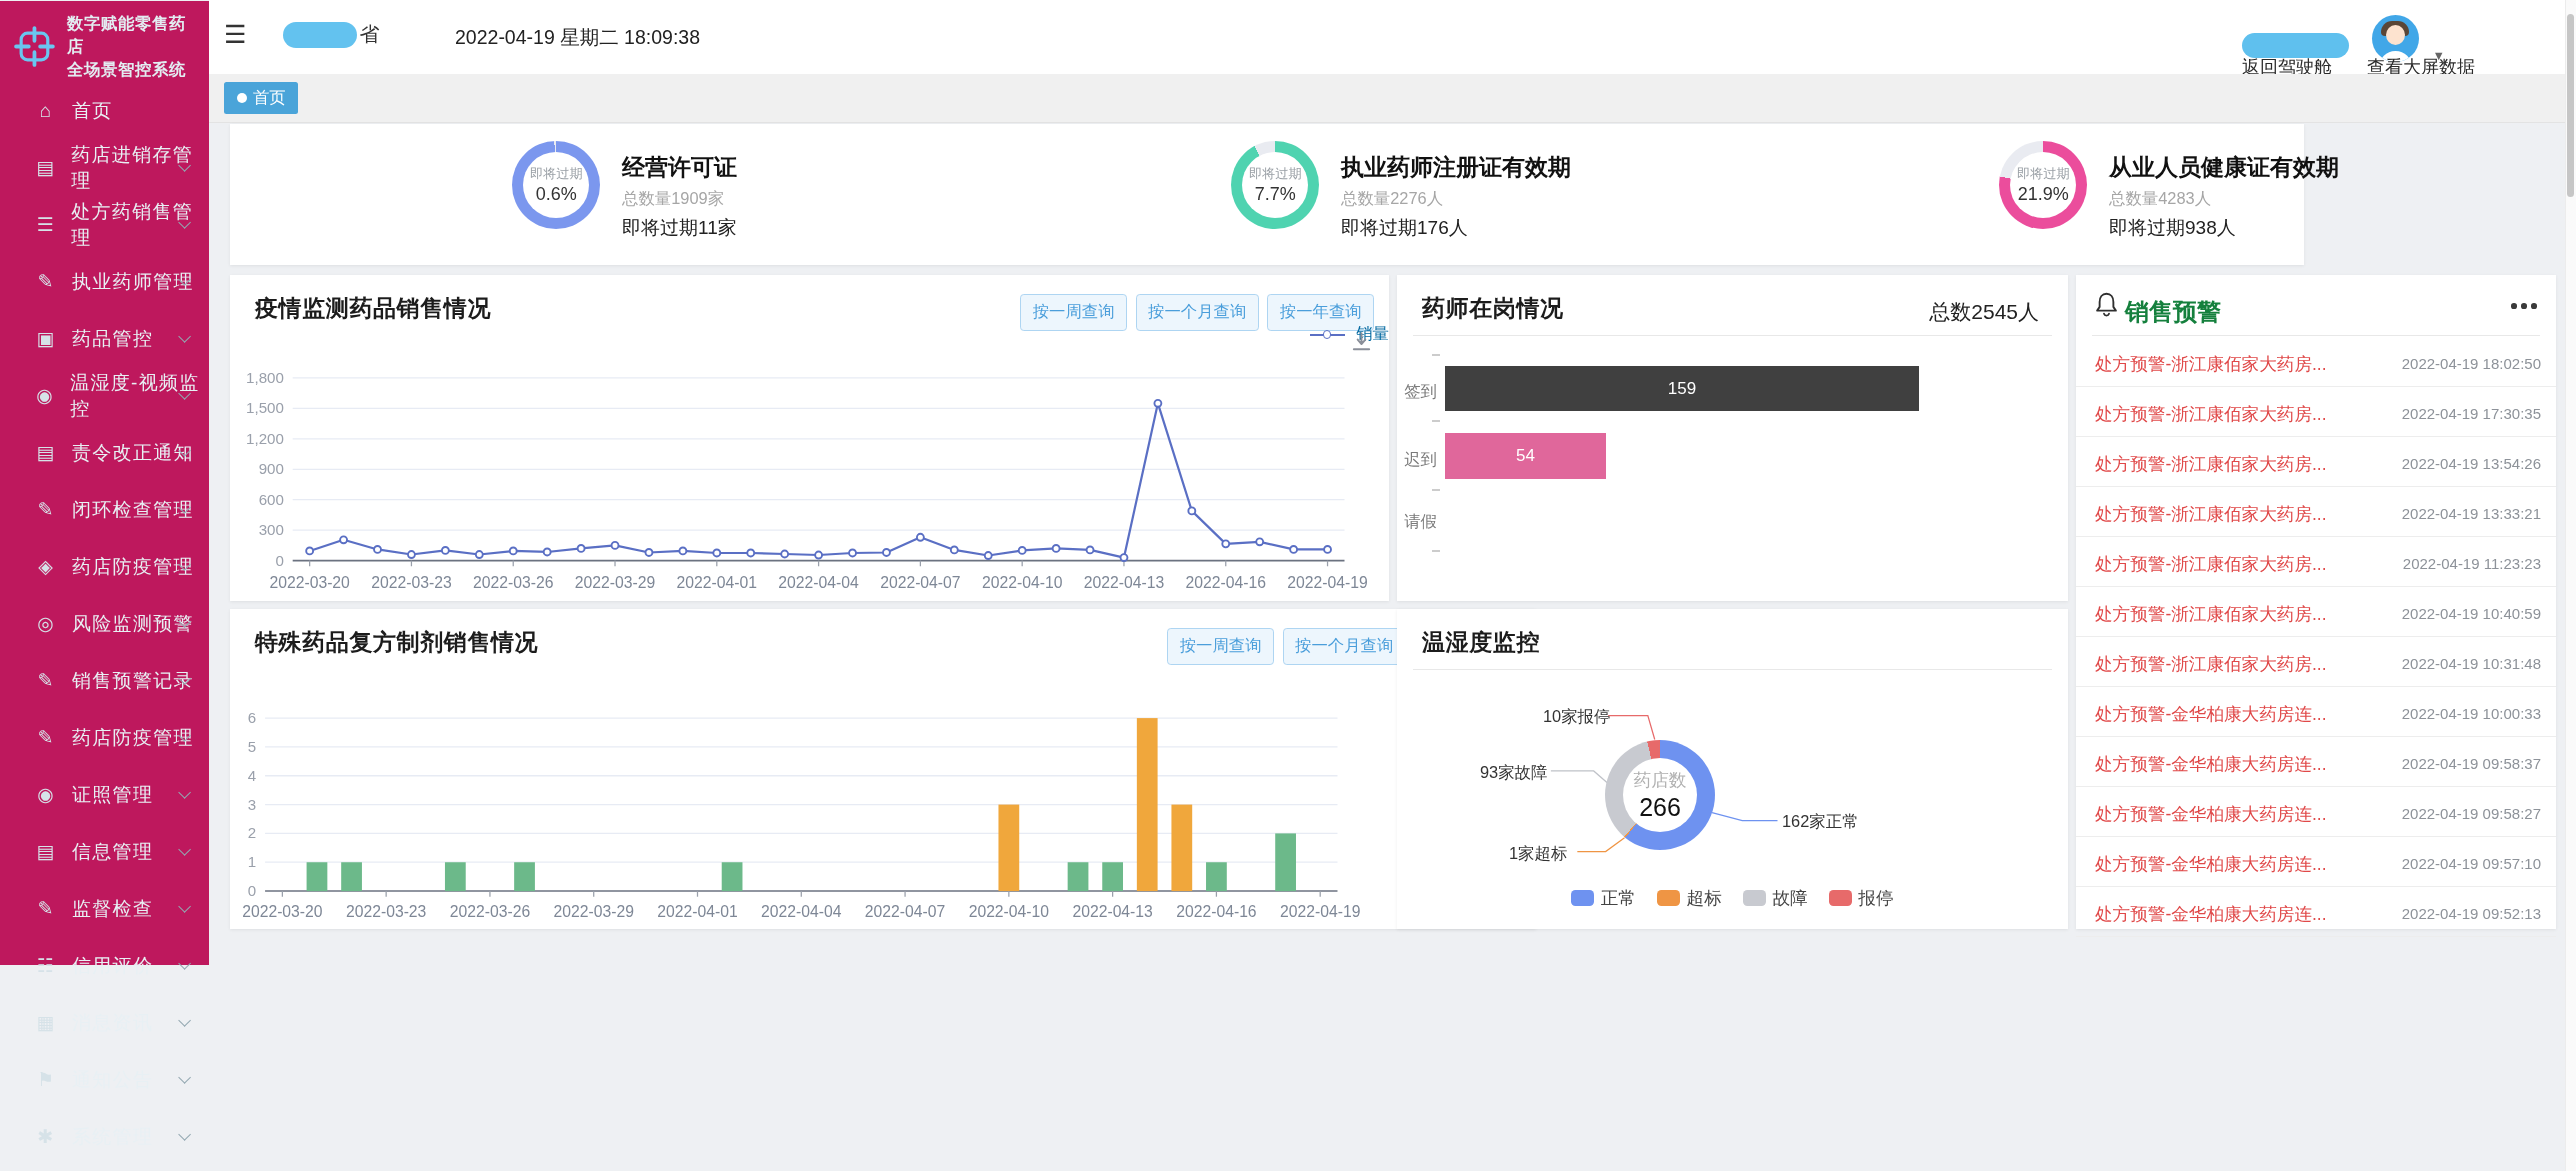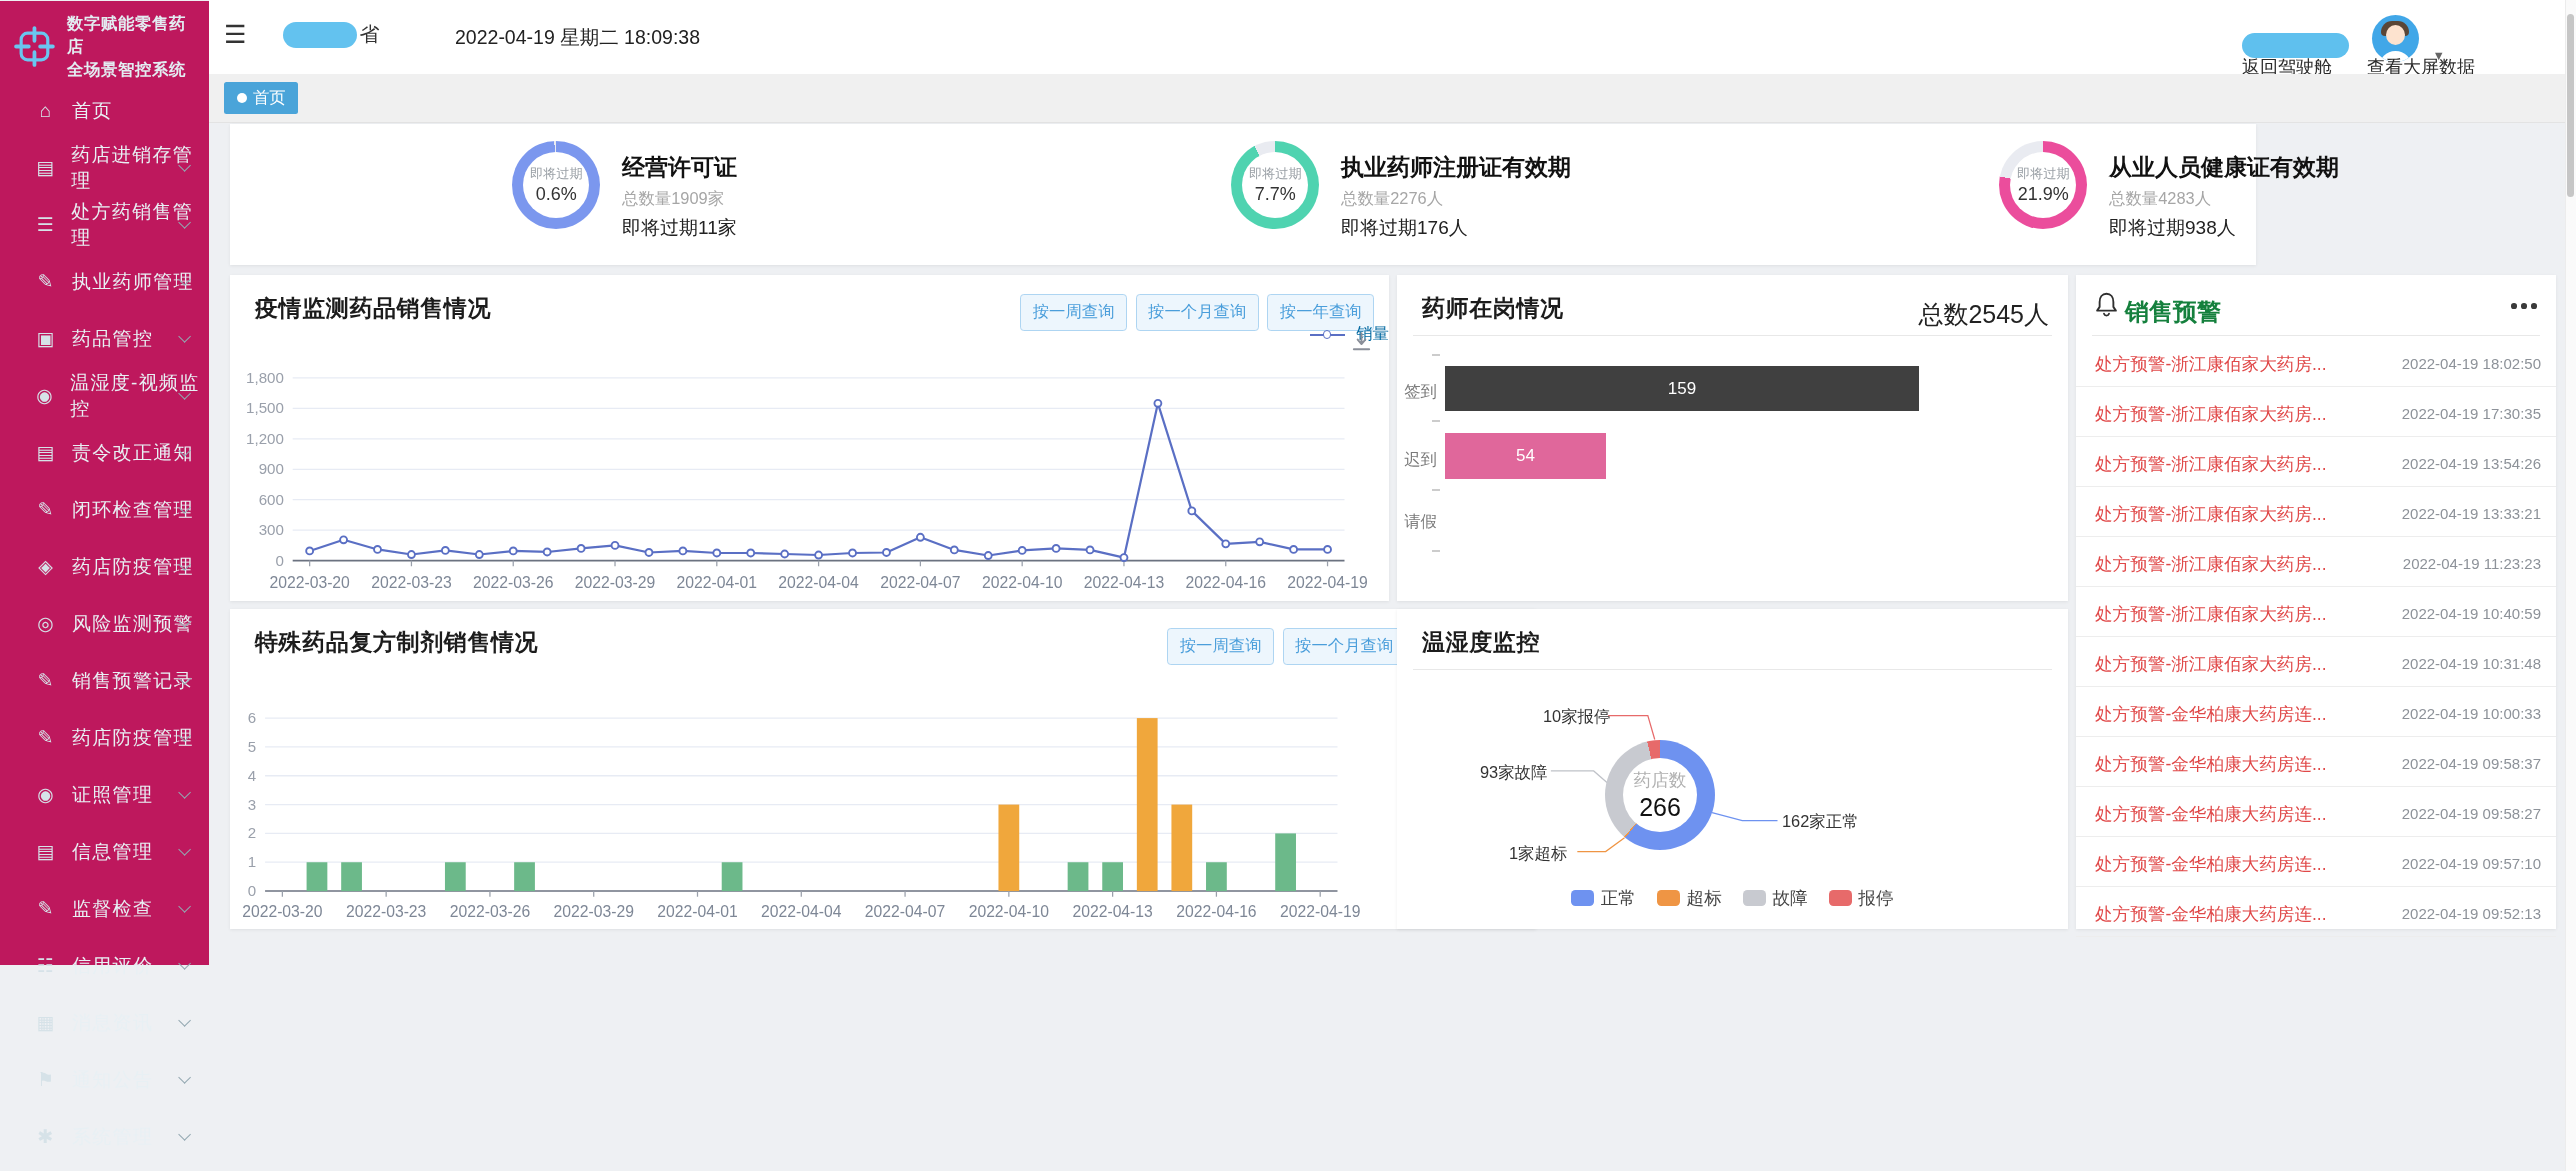--- a/index.html
+++ b/index.html
@@ -36,41 +36,41 @@
   .tab .dot{width:10px;height:10px;border-radius:50%;background:#fff;}
   
   .content{position:absolute;left:209px;top:122px;right:0;bottom:0;}
   .card{position:absolute;background:#fff;box-shadow:0 0.6px 3.1px rgba(0,0,0,.07);}
   .panel-title{position:absolute;left:25px;top:17.6px;font-size:23px;font-weight:bold;color:#1c1c1c;letter-spacing:0.6px;}
   .btn-group{position:absolute;right:15px;top:19px;display:flex;gap:8.8px;}
   .qbtn{font-size:16.4px;color:#4a9edb;background:#edf6fd;border:1.3px solid #aed5f2;border-radius:3.8px;
         padding:6.3px 11.3px;cursor:pointer;font-family:inherit;}
   .hdr-divider{position:absolute;left:15.7px;right:15.7px;height:0.6px;background:#e8e8e8;}
   
-  .stat-card{left:21px;top:1.9px;width:2026px;height:141px;}
+  .stat-card{left:21px;top:1.9px;width:2026px;height:141px;padding-left:48px;}
   .stat-group{position:absolute;top:0;height:100%;}
   .ring{position:absolute;width:88px;height:88px;border-radius:50%;top:17px;left:0;}
   .ring .hole{position:absolute;left:11.3px;top:11.3px;width:66px;height:66px;border-radius:50%;background:#fff;
               display:flex;flex-direction:column;align-items:center;justify-content:center;}
   .ring-label{font-size:13.2px;color:#9aa0a6;}
   .ring-pct{font-size:18px;color:#333;margin-top:1.3px;}
   .stat-text{position:absolute;left:110px;top:0;}
   .stat-title{position:absolute;top:28px;left:0;font-size:23px;font-weight:bold;color:#111;white-space:nowrap;}
   .stat-total{position:absolute;top:64px;left:0;font-size:16.4px;color:#a6a6a6;white-space:nowrap;}
   .stat-exp{position:absolute;top:91px;left:0;font-size:19px;color:#222;white-space:nowrap;}
   
   .line-panel{left:21px;top:153px;width:1159px;height:326px;}
   .legend{position:absolute;left:0;right:0;top:48px;text-align:right;font-size:16.4px;color:#0369a1;}
   .lg-mark{display:inline-block;vertical-align:middle;margin-right:6.3px;position:relative;width:35px;height:10px;}
   .lg-mark .ln{position:absolute;left:0;top:4.4px;width:35px;height:1.9px;background:#5a6fc4;}
   .lg-mark .ci{position:absolute;left:12.6px;top:0.6px;width:6.3px;height:6.3px;border:1.9px solid #5a6fc4;border-radius:50%;background:#fff;}
   .dl-icon{position:absolute;right:16.4px;top:55px;cursor:pointer;}
   
   .onduty-panel{left:1188px;top:153px;width:671px;height:326px;}
-  .onduty-total{position:absolute;right:19px;top:23px;font-size:25px;color:#222;}
+  .onduty-total{position:absolute;right:29px;top:23px;font-size:21px;color:#222;}
   .onduty-rows{position:absolute;left:0;top:0;width:100%;height:100%;}
   .cat-label{position:absolute;width:40px;text-align:right;font-size:16.4px;color:#7a7a7a;}
   .axis-dash{position:absolute;left:35px;width:7.6px;height:1.9px;background:#ccc;}
   .hbar{position:absolute;left:48px;display:flex;align-items:center;justify-content:center;color:#fff;font-size:17px;}
   
   .alerts-panel{left:1867px;top:153px;width:480px;height:654px;}
   .bell{position:absolute;left:17.6px;top:16.4px;}
   .alerts-title{position:absolute;left:49px;top:21.4px;font-size:24px;font-weight:bold;color:#15803d;}
   .more-dots{position:absolute;right:19px;top:28px;display:flex;gap:4.4px;cursor:pointer;}
   .more-dots i{width:5.7px;height:5.7px;border-radius:50%;background:#3a3a3a;}

